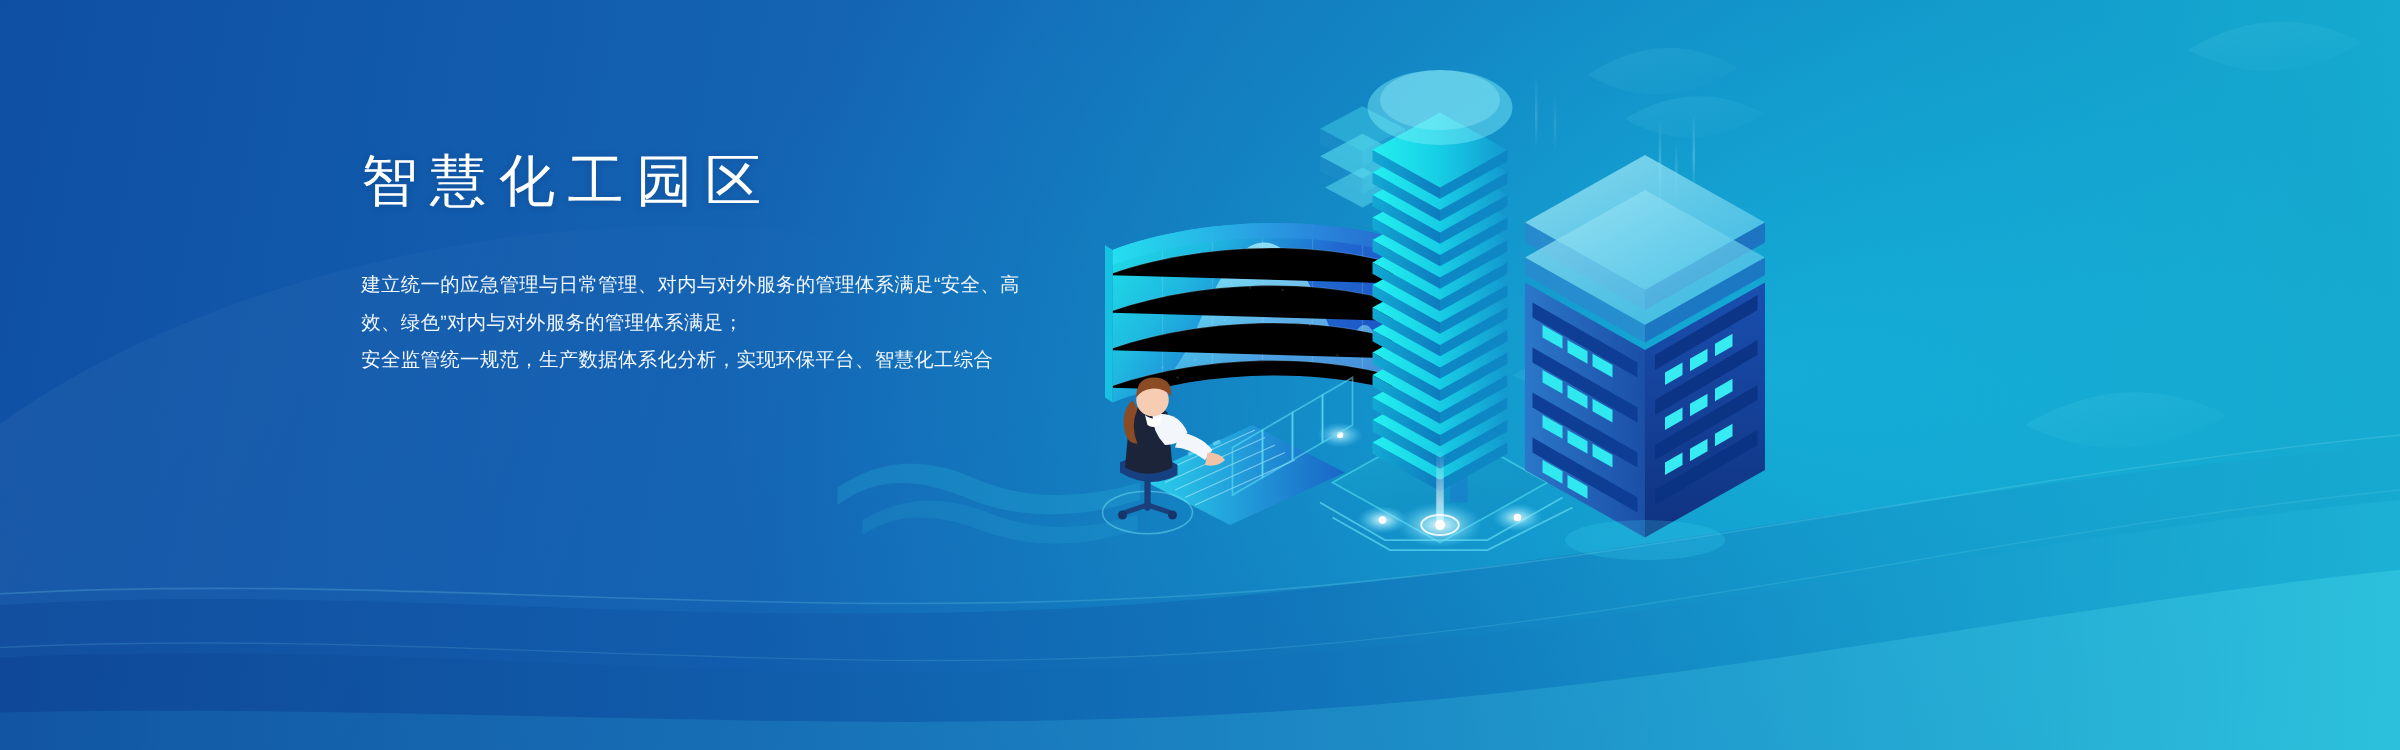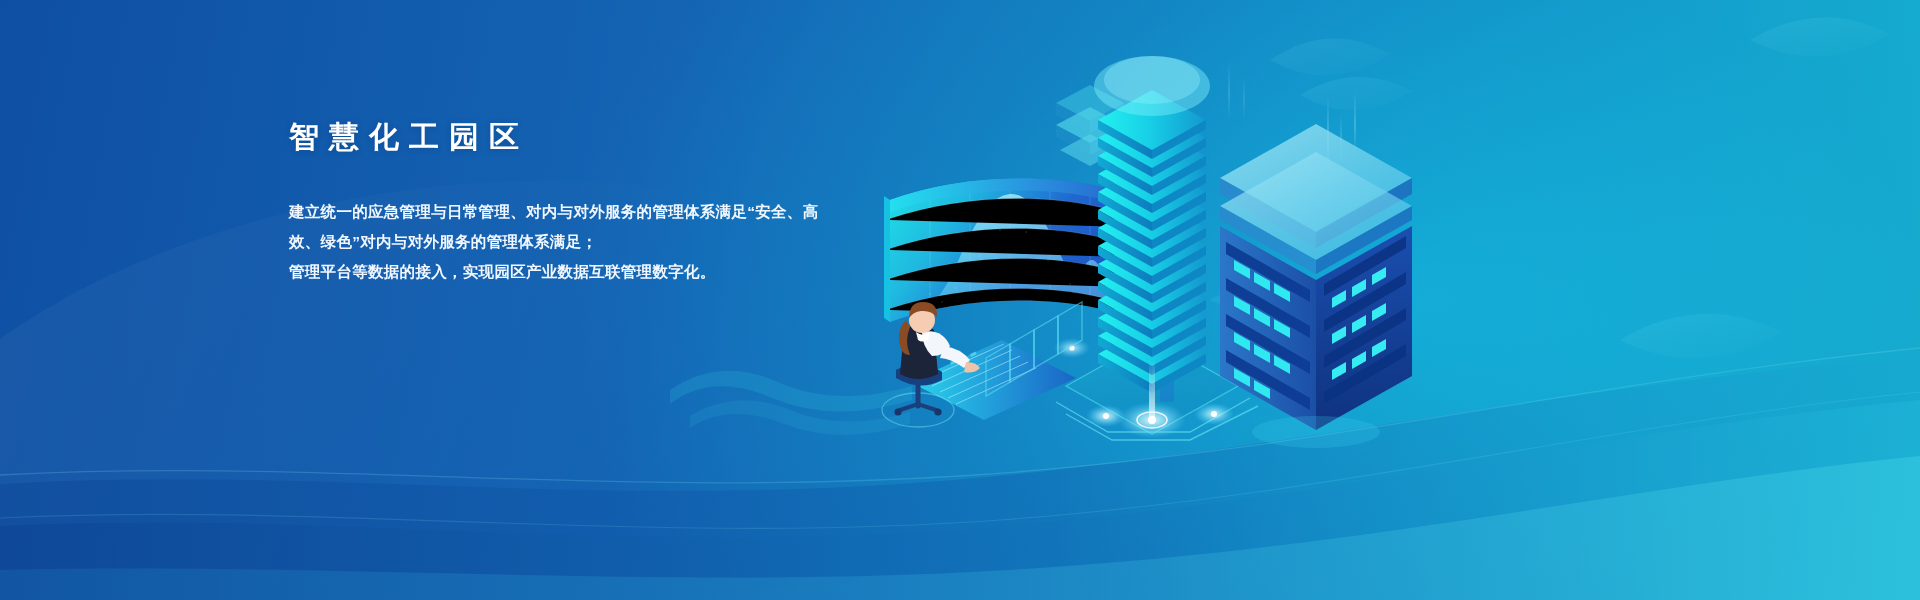--- a/index.html
+++ b/index.html
@@ -25,26 +25,26 @@
   }
   .wave{position:absolute;left:0;bottom:0;width:1920px;height:330px;}
 
   
   .streak{position:absolute;width:2px;border-radius:2px;
     background:linear-gradient(to bottom, rgba(190,245,255,0) 0%, rgba(190,245,255,.55) 55%, rgba(190,245,255,0) 100%);}
 
   
   .content{position:absolute;left:289px;top:120px;width:640px;}
   .title{
-    color:#ffffff;font-size:30px;line-height:1.1;letter-spacing:10px;
-    font-weight:700;margin:0 0 44px 0;white-space:nowrap;
+    color:#ffffff;font-size:45px;line-height:1.1;letter-spacing:10px;
+    font-weight:400;margin:0 0 44px 0;white-space:nowrap;
     text-shadow:0 1px 6px rgba(0,30,70,.22);
   }
   .desc{margin:0;color:#f0f7ff;font-size:15.5px;line-height:30px;letter-spacing:.3px;white-space:nowrap;}
-  .desc p{margin:0;font-weight:bold;}
+  .desc p{margin:0;}
 
   
   .illus{position:absolute;left:860px;top:30px;width:560px;height:430px;}
   .illus svg{display:block;}
 </style>
 </head>
 <body>
 
 <div class="banner">
 
@@ -100,21 +100,21 @@
     <div class="streak" style="left:1354px;top:90px;height:64px;opacity:.45"></div>
     <div class="streak" style="left:1228px;top:60px;height:60px;opacity:.30"></div>
     <div class="streak" style="left:1243px;top:76px;height:44px;opacity:.22"></div>
   </div>
 
   <div class="content">
     <h1 class="title">智慧化工园区</h1>
     <div class="desc">
       <p>建立统一的应急管理与日常管理、对内与对外服务的管理体系满足“安全、高</p>
       <p>效、绿色”对内与对外服务的管理体系满足；</p>
-      <p>管理平台等数据的接入，实现园区产业数据互联管理数字化。</p>
+      <p>安全监管统一规范，生产数据体系化分析，实现环保平台、智慧化工综合</p>
     </div>
   </div>
 
   <div class="illus">
   <svg width="560" height="430" viewBox="0 0 560 430">
     <defs>
       <linearGradient id="gScreen" x1="0" y1="0" x2="1" y2="0.4">
         <stop offset="0%" stop-color="#1fe3e8"></stop>
         <stop offset="28%" stop-color="#1fb9e0"></stop>
         <stop offset="62%" stop-color="#2068d0"></stop>

